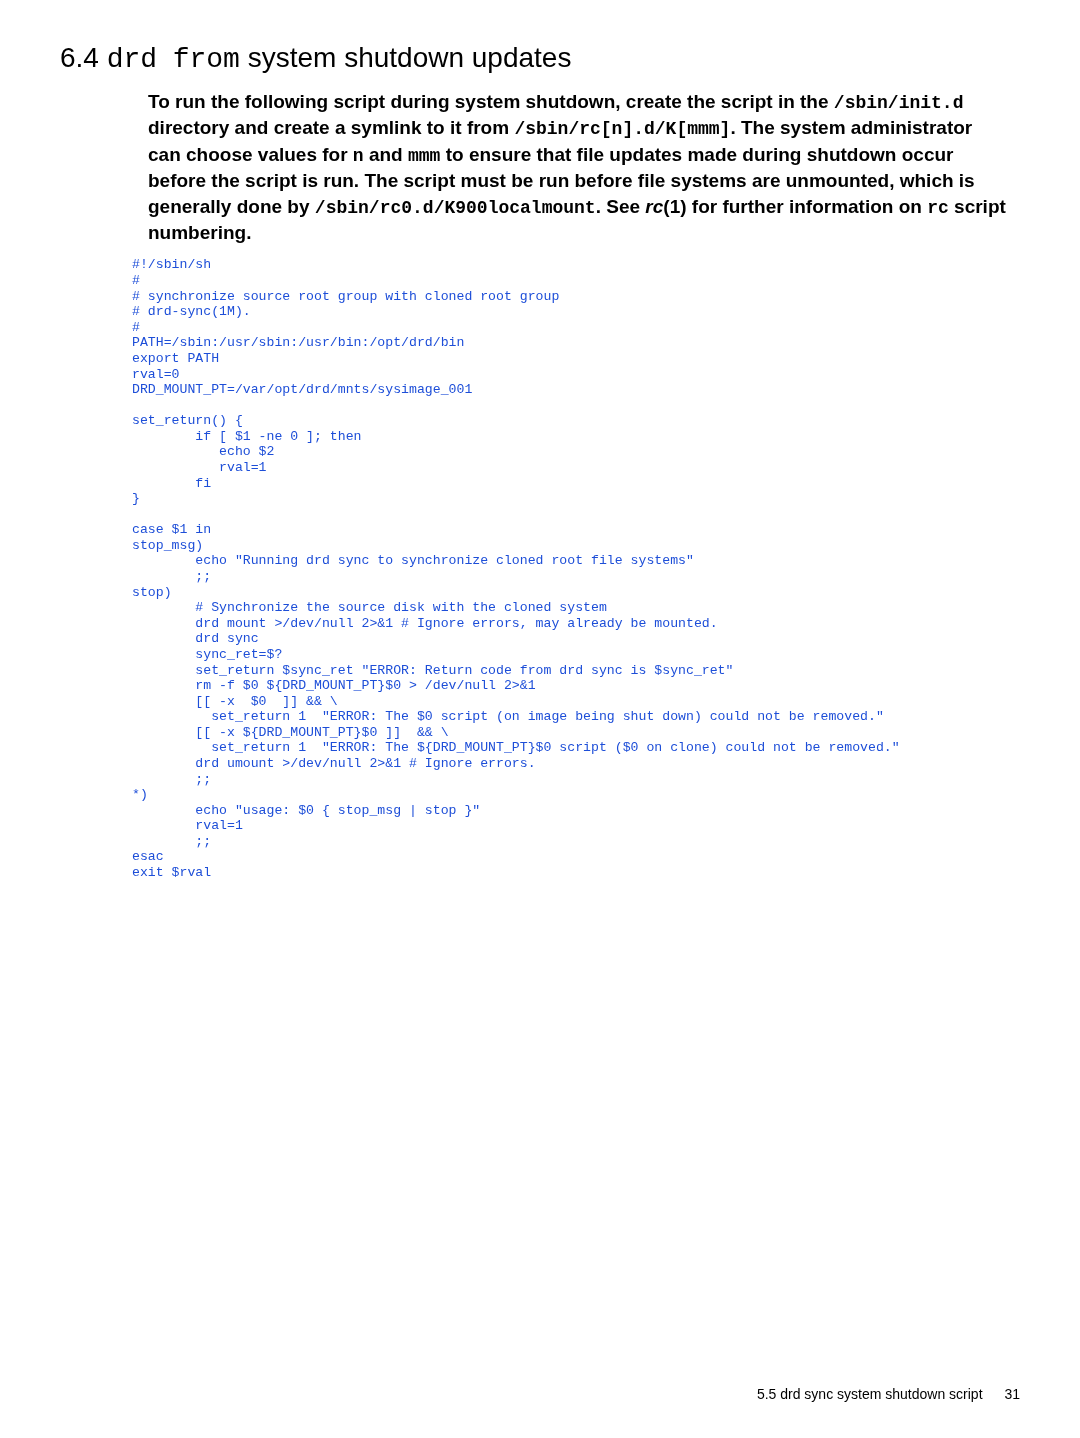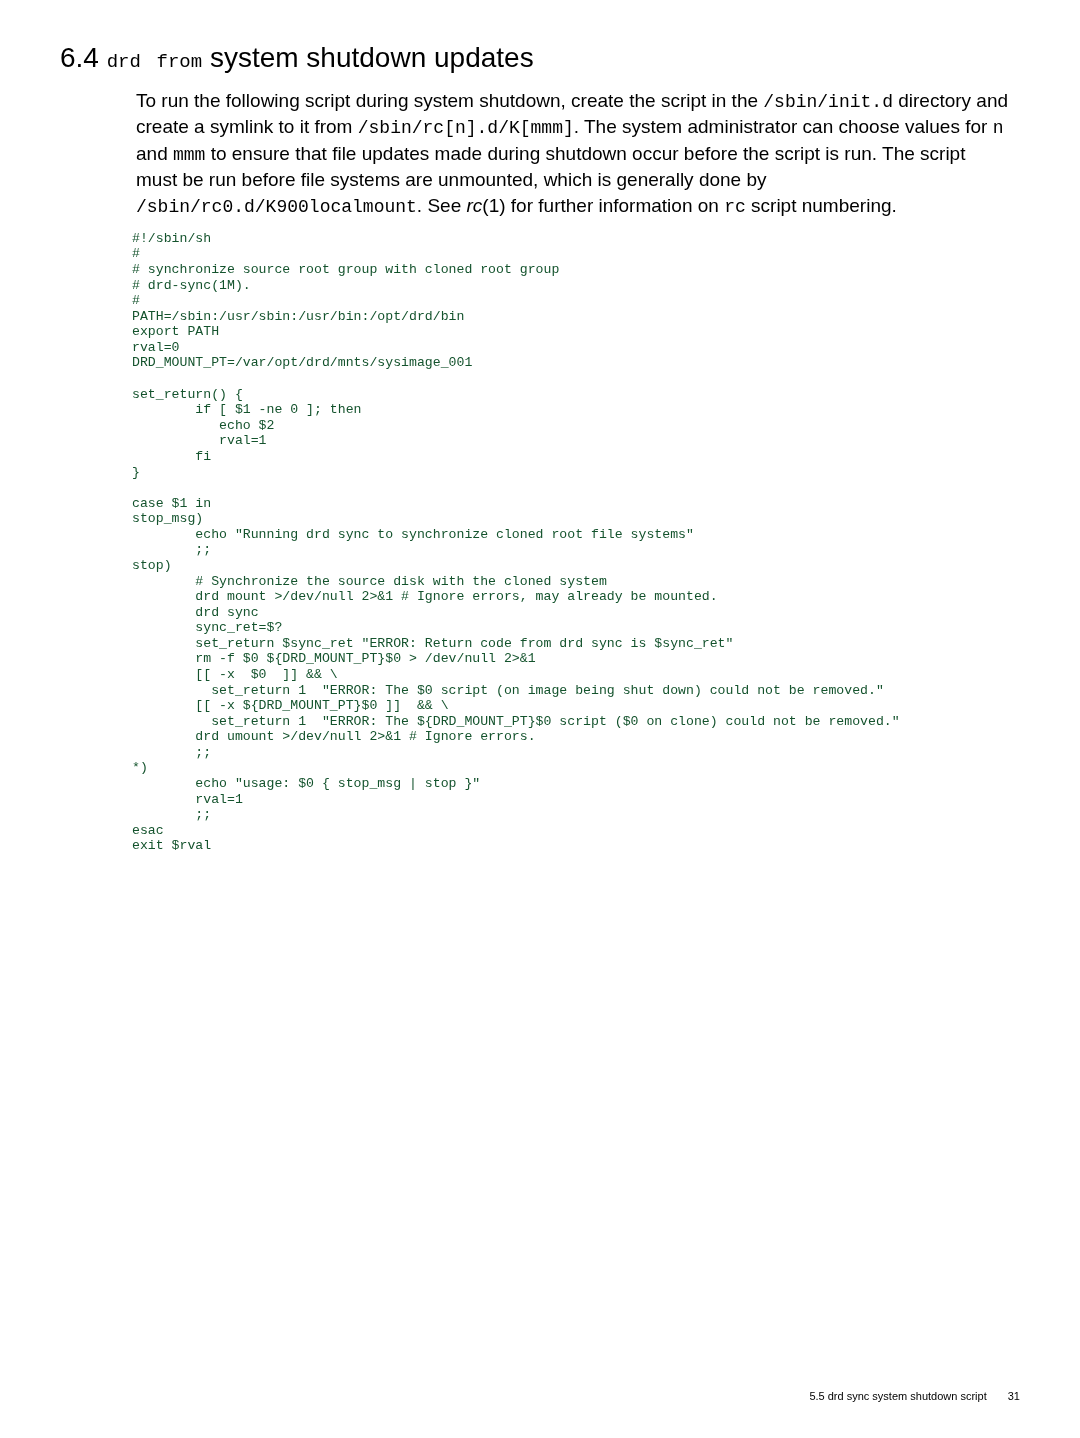--- a/index.html
+++ b/index.html
@@ -20,56 +20,56 @@
   }
   h2.section-heading {
     font-family: Arial, Helvetica, sans-serif;
     font-weight: normal;
     font-size: 28px;
     margin: 0 0 14px 0;
     letter-spacing: 0px;
   }
   h2.section-heading .mono {
     font-family: "Courier New", Courier, monospace;
-    font-size: 19px;
+    font-size: 28px;
   }
   .body-block {
     margin-left: 72px;
     margin-right: 10px;
   }
   p.intro {
     font-family: Arial, Helvetica, sans-serif;
     font-size: 19px;
     line-height: 1.35;
-    margin: 0 0 12px 4px;
-    font-weight: normal;
+    margin: 0 0 12px 16px;
+    font-weight: bold;
     letter-spacing: 0px;
     font-stretch: condensed;
   }
   p.intro .mono {
     font-family: "Courier New", Courier, monospace;
     font-size: 18px;
   }
   p.intro .italic {
     font-style: italic;
   }
   pre.code {
     font-family: "Courier New", Courier, monospace;
     font-size: 13.2px;
     line-height: 1.18;
     white-space: pre;
     margin: 0;
-    color: #14532d;
+    color: #1d4ed8;
   }
   .footer {
     position: absolute;
     bottom: 36px;
     right: 60px;
     font-family: Arial, Helvetica, sans-serif;
-    font-size: 11px;
+    font-size: 14px;
     font-stretch: condensed;
   }
   .footer .pg {
     margin-left: 18px;
   }
 </style>
 </head>
 <body>
 
 <div class="page">

